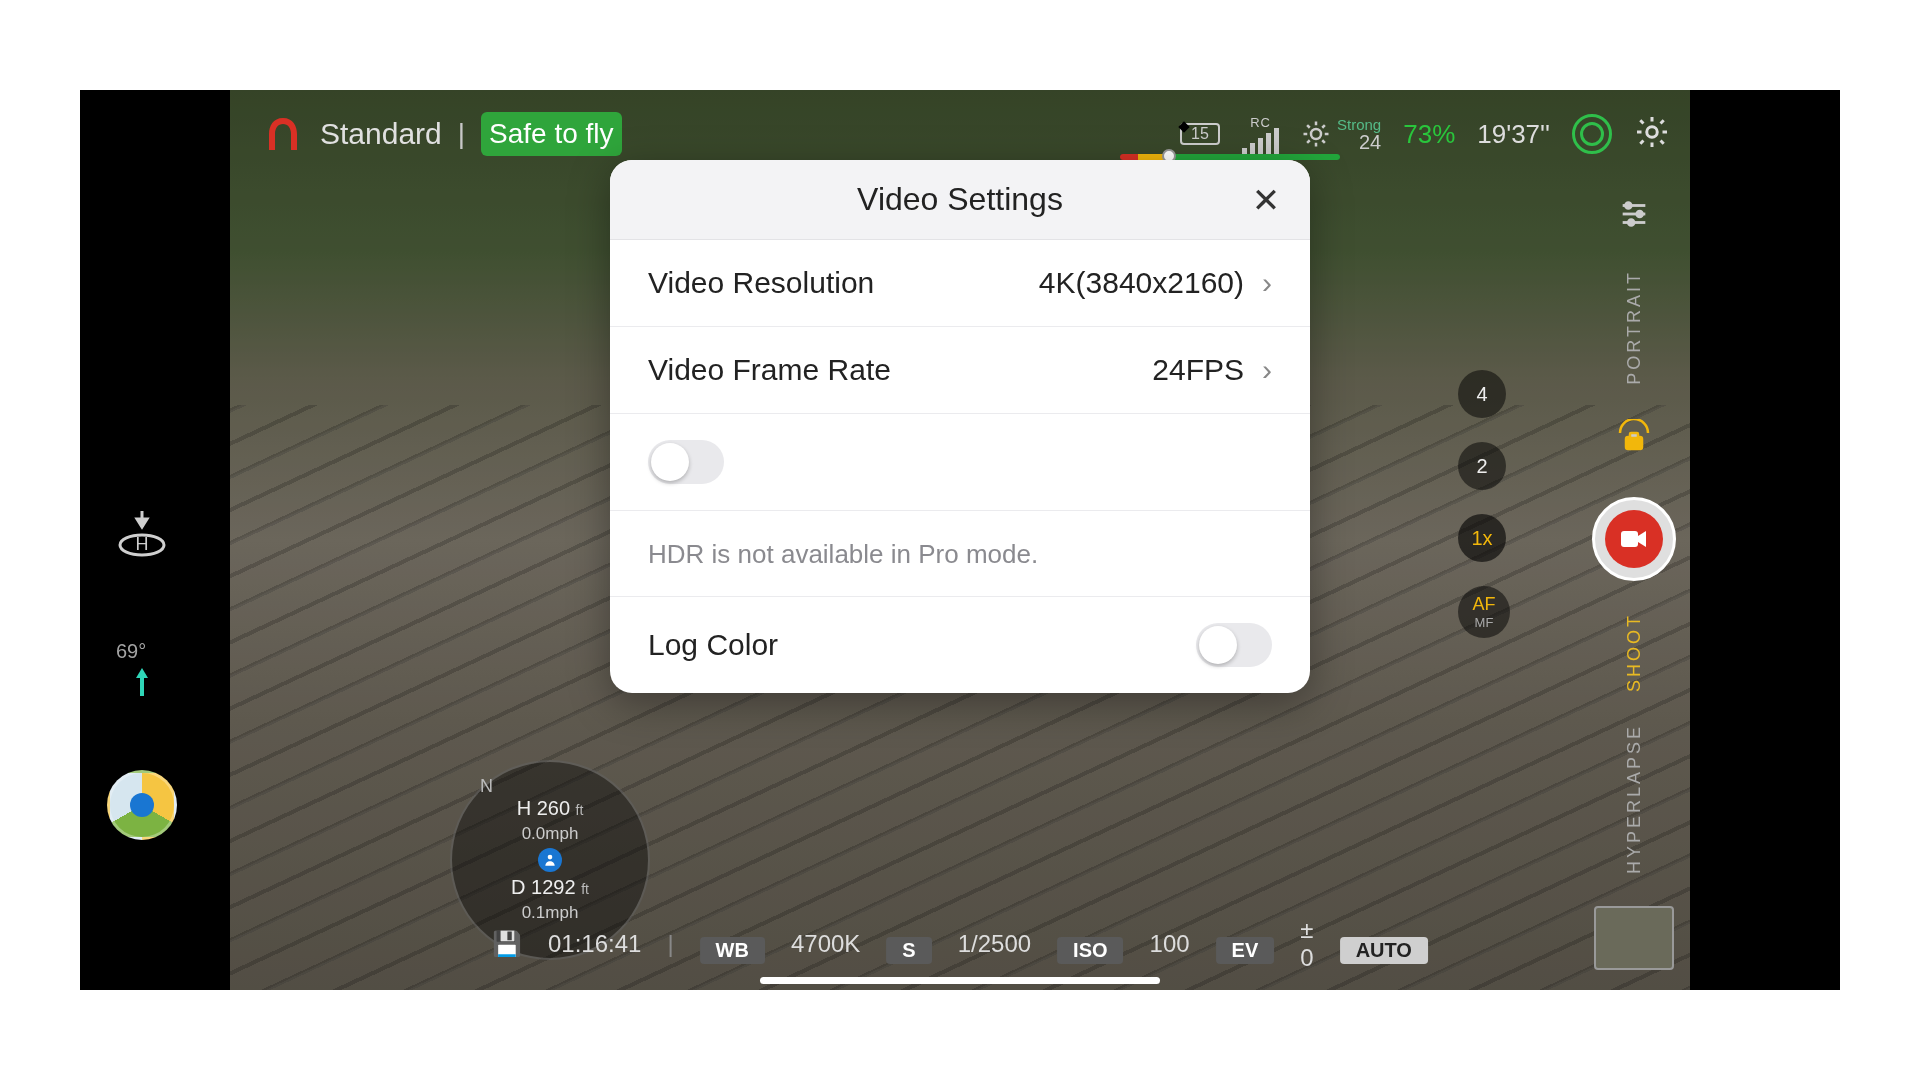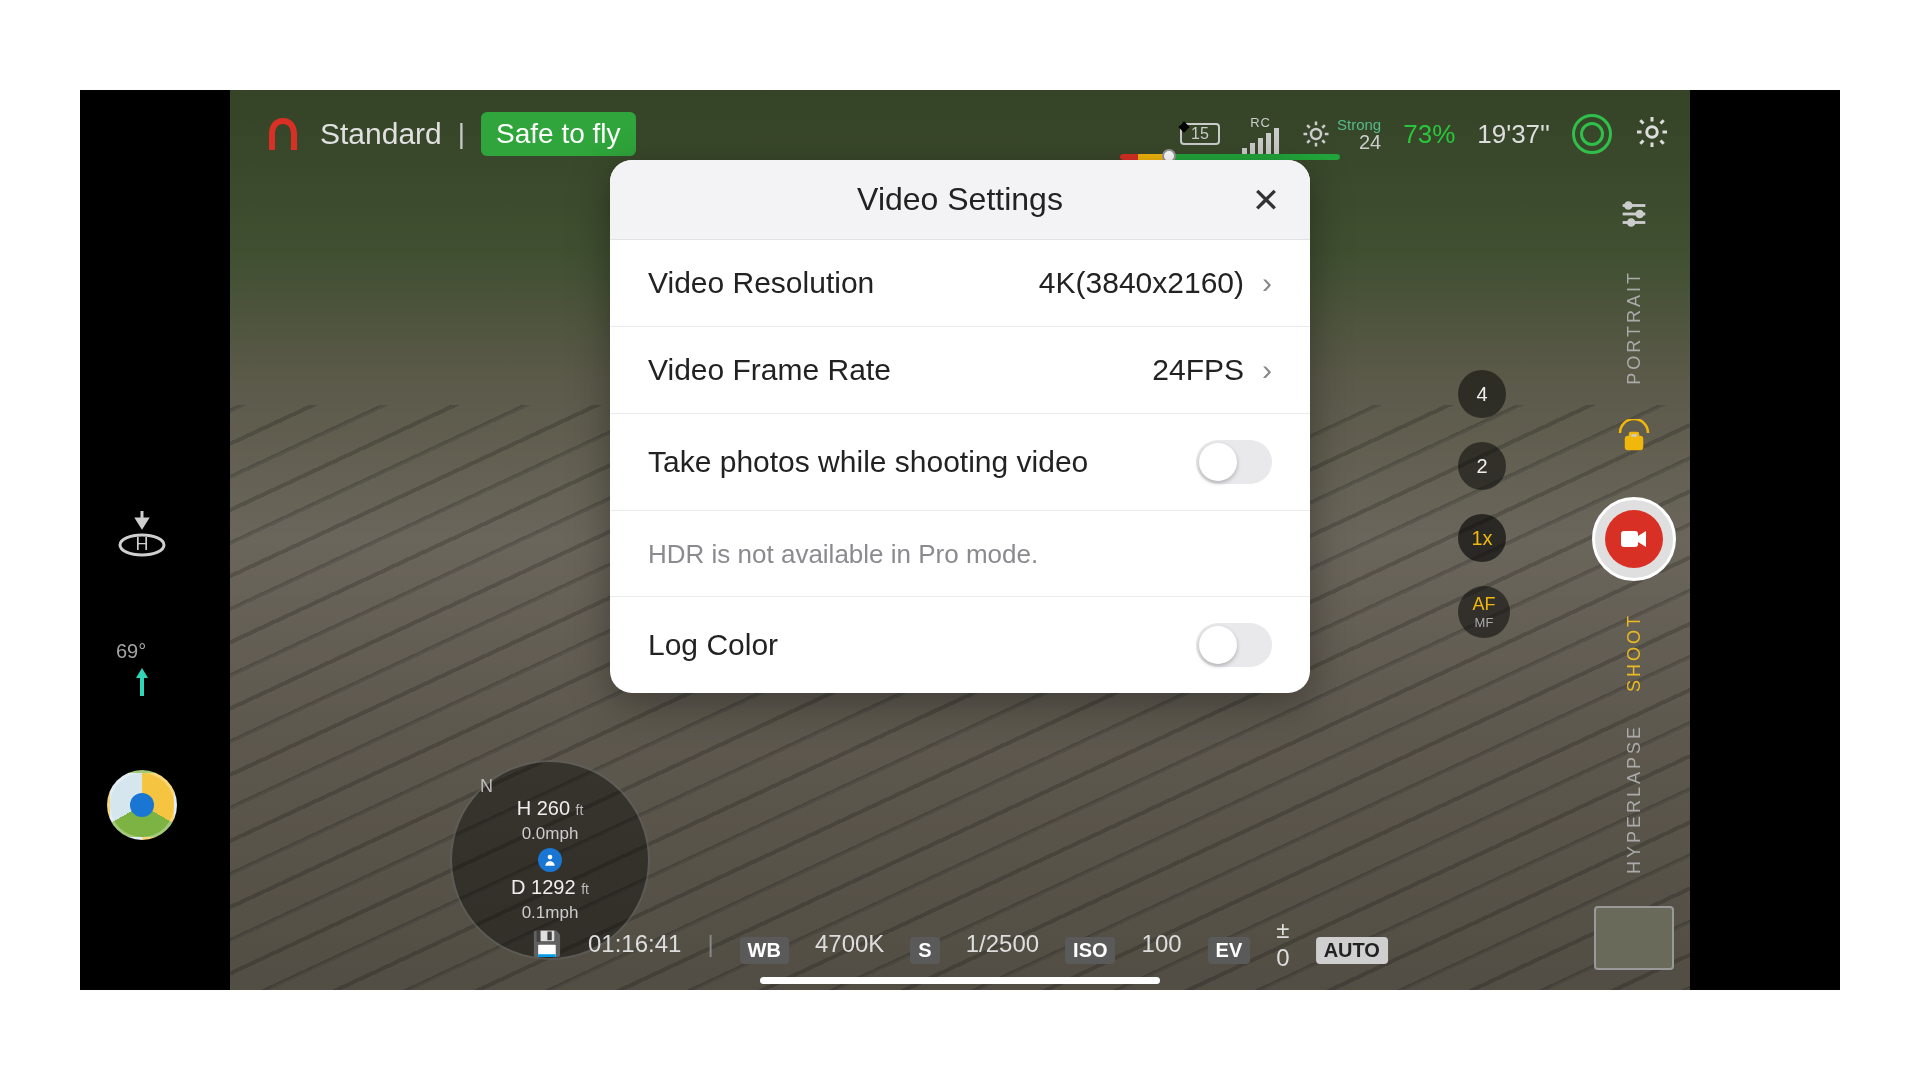--- a/index.html
+++ b/index.html
@@ -79,21 +79,21 @@
     width: 50px; height: 50px;
     display:flex; align-items:center; justify-content:center;
   }
   .brand-icon svg { width: 44px; height: 44px; }
   .mode-label { font-size: 30px; color: #e0e0e0; margin-left: 12px; }
   .sep { font-size: 28px; color: #c8c8c8; margin: 0 16px; }
   .status-pill {
     background: #2fa53b;
     color: #fff;
     font-size: 28px;
-    padding: 6px 15px;
+    padding: 6px 8px;
     border-radius: 6px;
   }
   .top-right {
     margin-left: auto;
     display: flex;
     align-items: center;
     gap: 22px;
   }
   .sd-icon {
     width:40px;height:22px;border:2px solid #ccc;border-radius:4px;
@@ -190,21 +190,21 @@
   .af-btn .af{color:#f2b70b;font-size:18px;}
   .af-btn .mf{color:#aaa;font-size:13px;}
   .thumb { width:80px;height:64px;background:#6a6a5a;border:2px solid #999;border-radius:4px;}
 
   
   .bottom-bar {
     position:absolute;left:50%;bottom:18px;transform:translateX(-50%);
     display:flex;align-items:center;gap:26px;color:#ddd;font-size:24px;z-index:4;
   }
   .chip {
-    background:#5a5a5a;color:#fff;padding:2px 8px;border-radius:4px;font-size:20px;font-weight:600;margin-top:12px;
+    background:#5a5a5a;color:#fff;padding:2px 16px;border-radius:4px;font-size:20px;font-weight:600;margin-top:12px;
   }
   .chip.light{background:#cfcfcf;color:#222;}
   .home-indicator{
     position:absolute;left:50%;bottom:6px;transform:translateX(-50%);
     width:400px;height:7px;background:#fff;border-radius:4px;z-index:6;
   }
 
   
   .modal {
     position:absolute;left:50%;top:70px;transform:translateX(-50%);
@@ -393,21 +393,20 @@
 
       <div class="row">
         <span class="label">Video Frame Rate</span>
         <span class="value">
           <span>24FPS</span>
           <span class="chevron">›</span>
         </span>
       </div>
 
       <div class="row">
-        <span class="label">Take photos while shooting video</span>
         <div class="toggle">
             <div class="knob"></div>
           </div>
       </div>
 
       <div class="row-sub">
         <div class="sub-note">HDR is not available in Pro mode.</div>
       </div>
 
       <div class="row" style="border-bottom:none">

